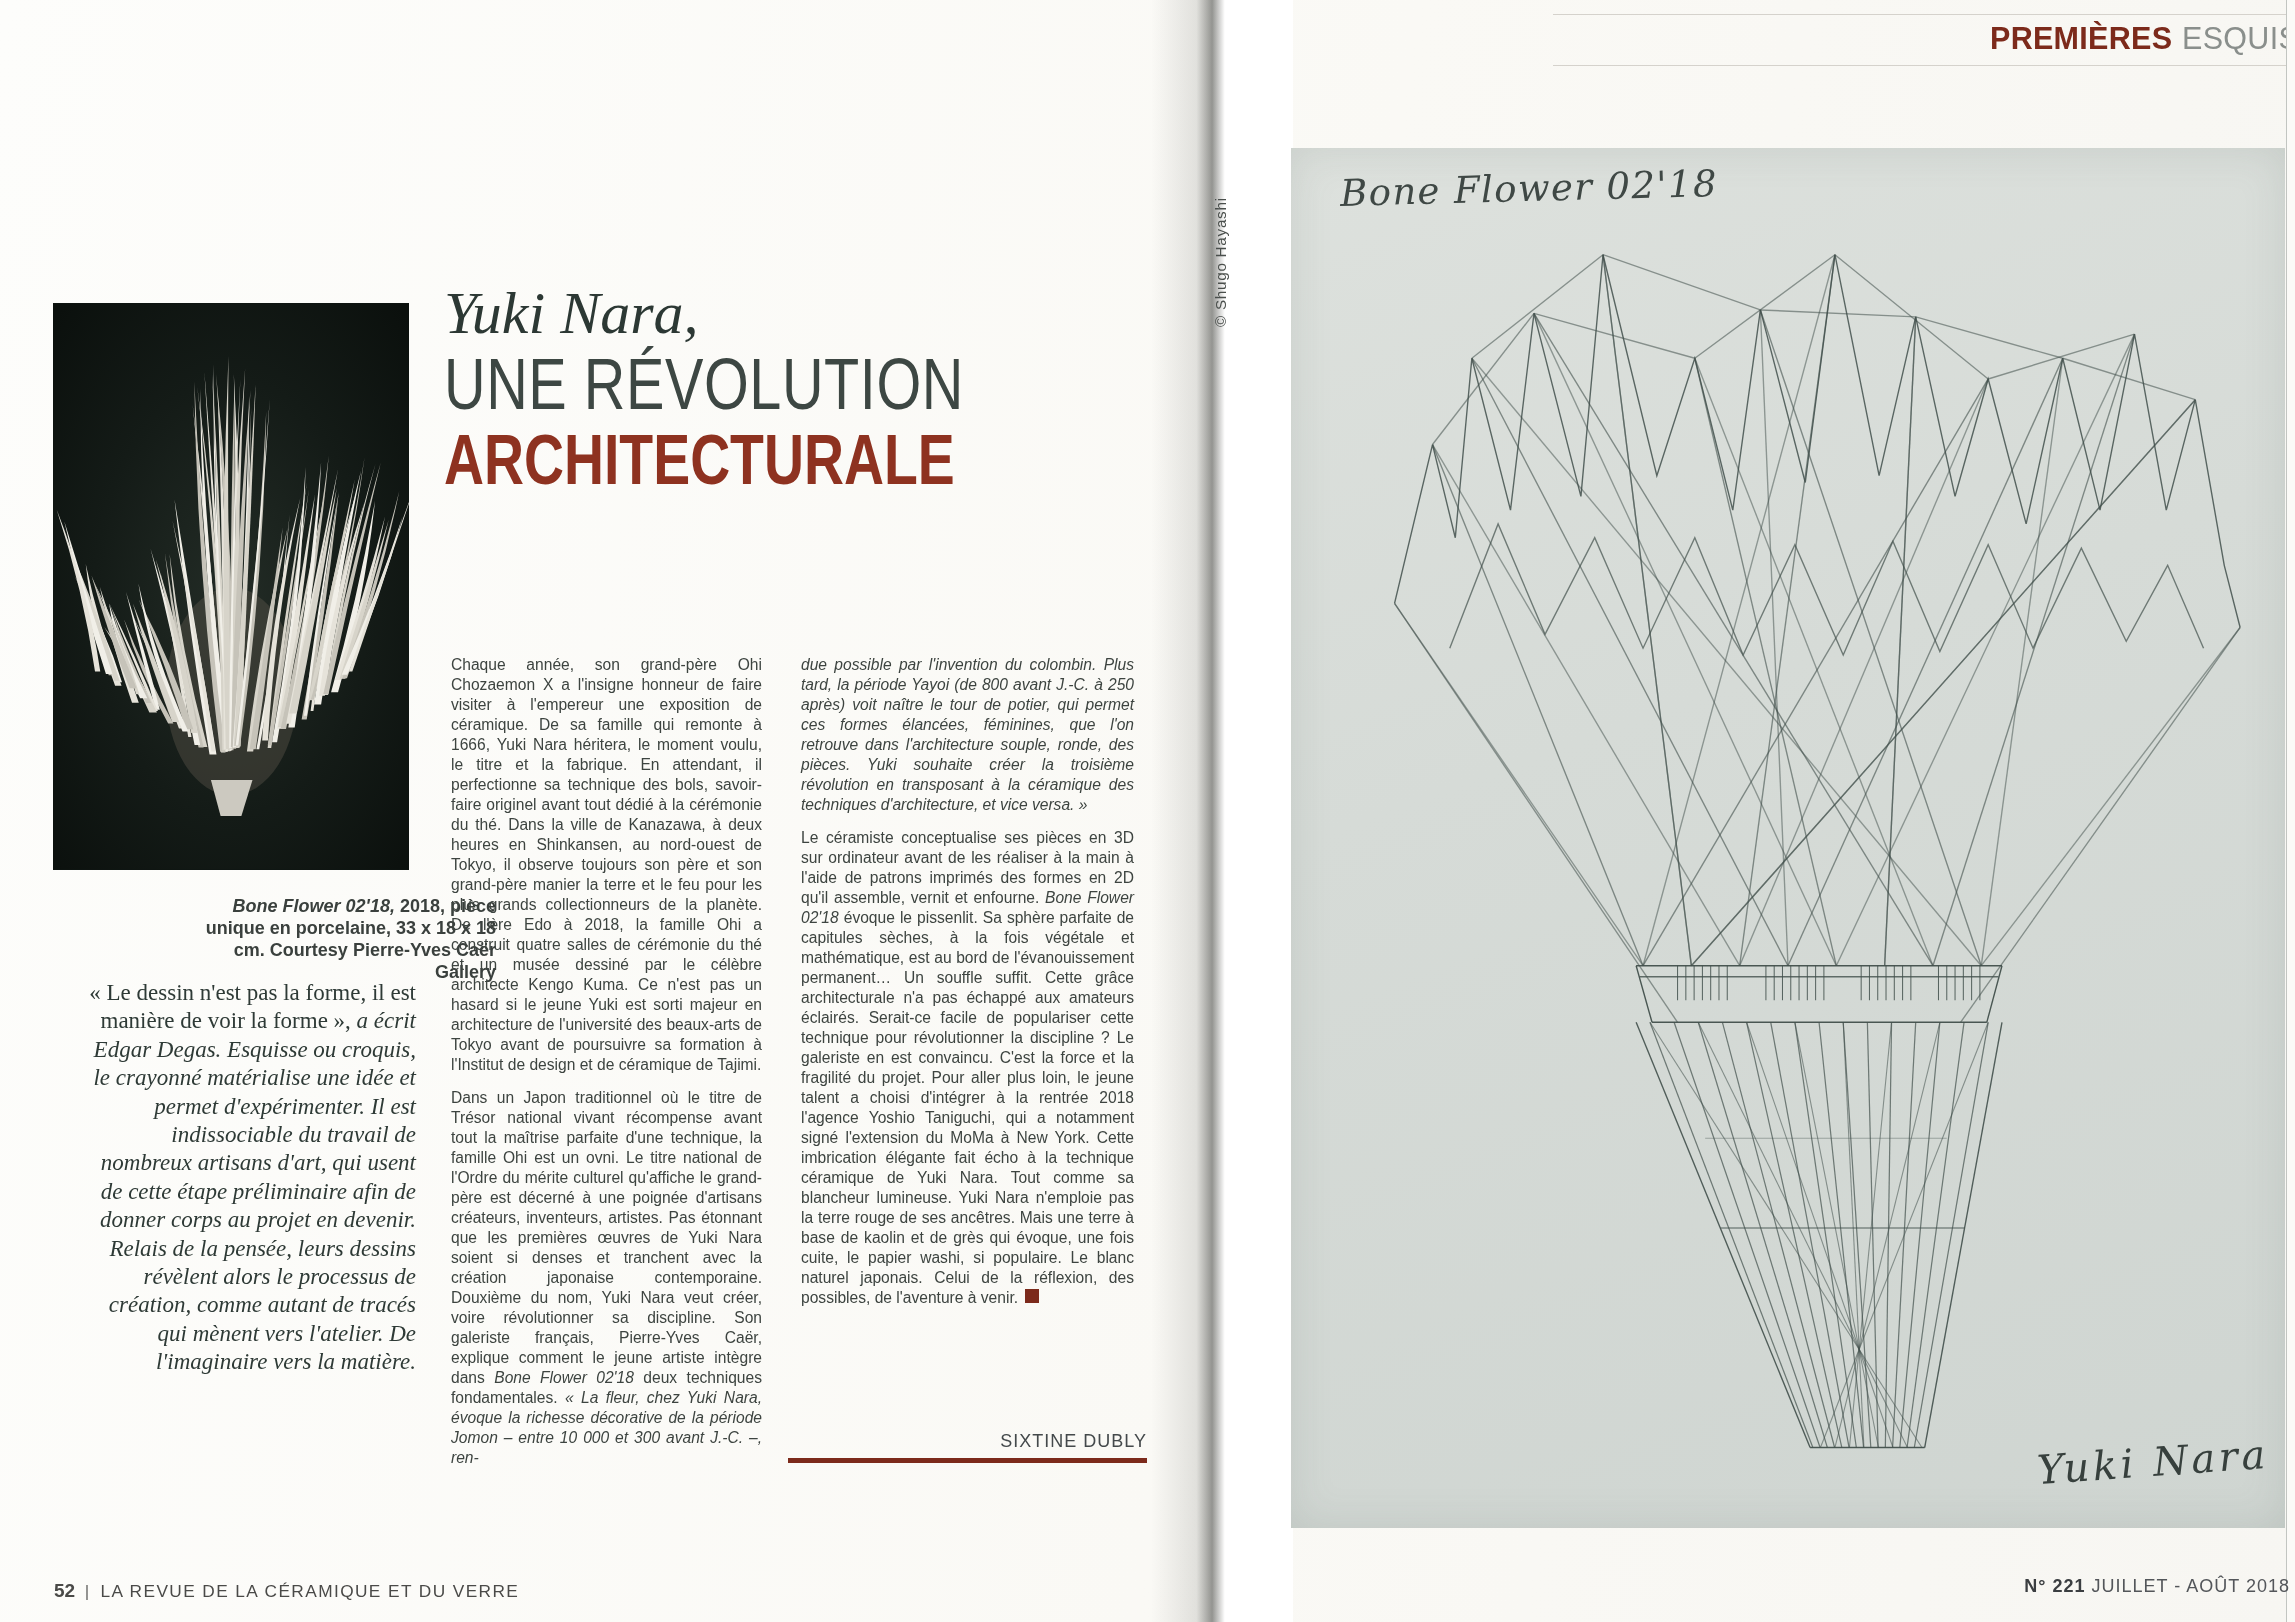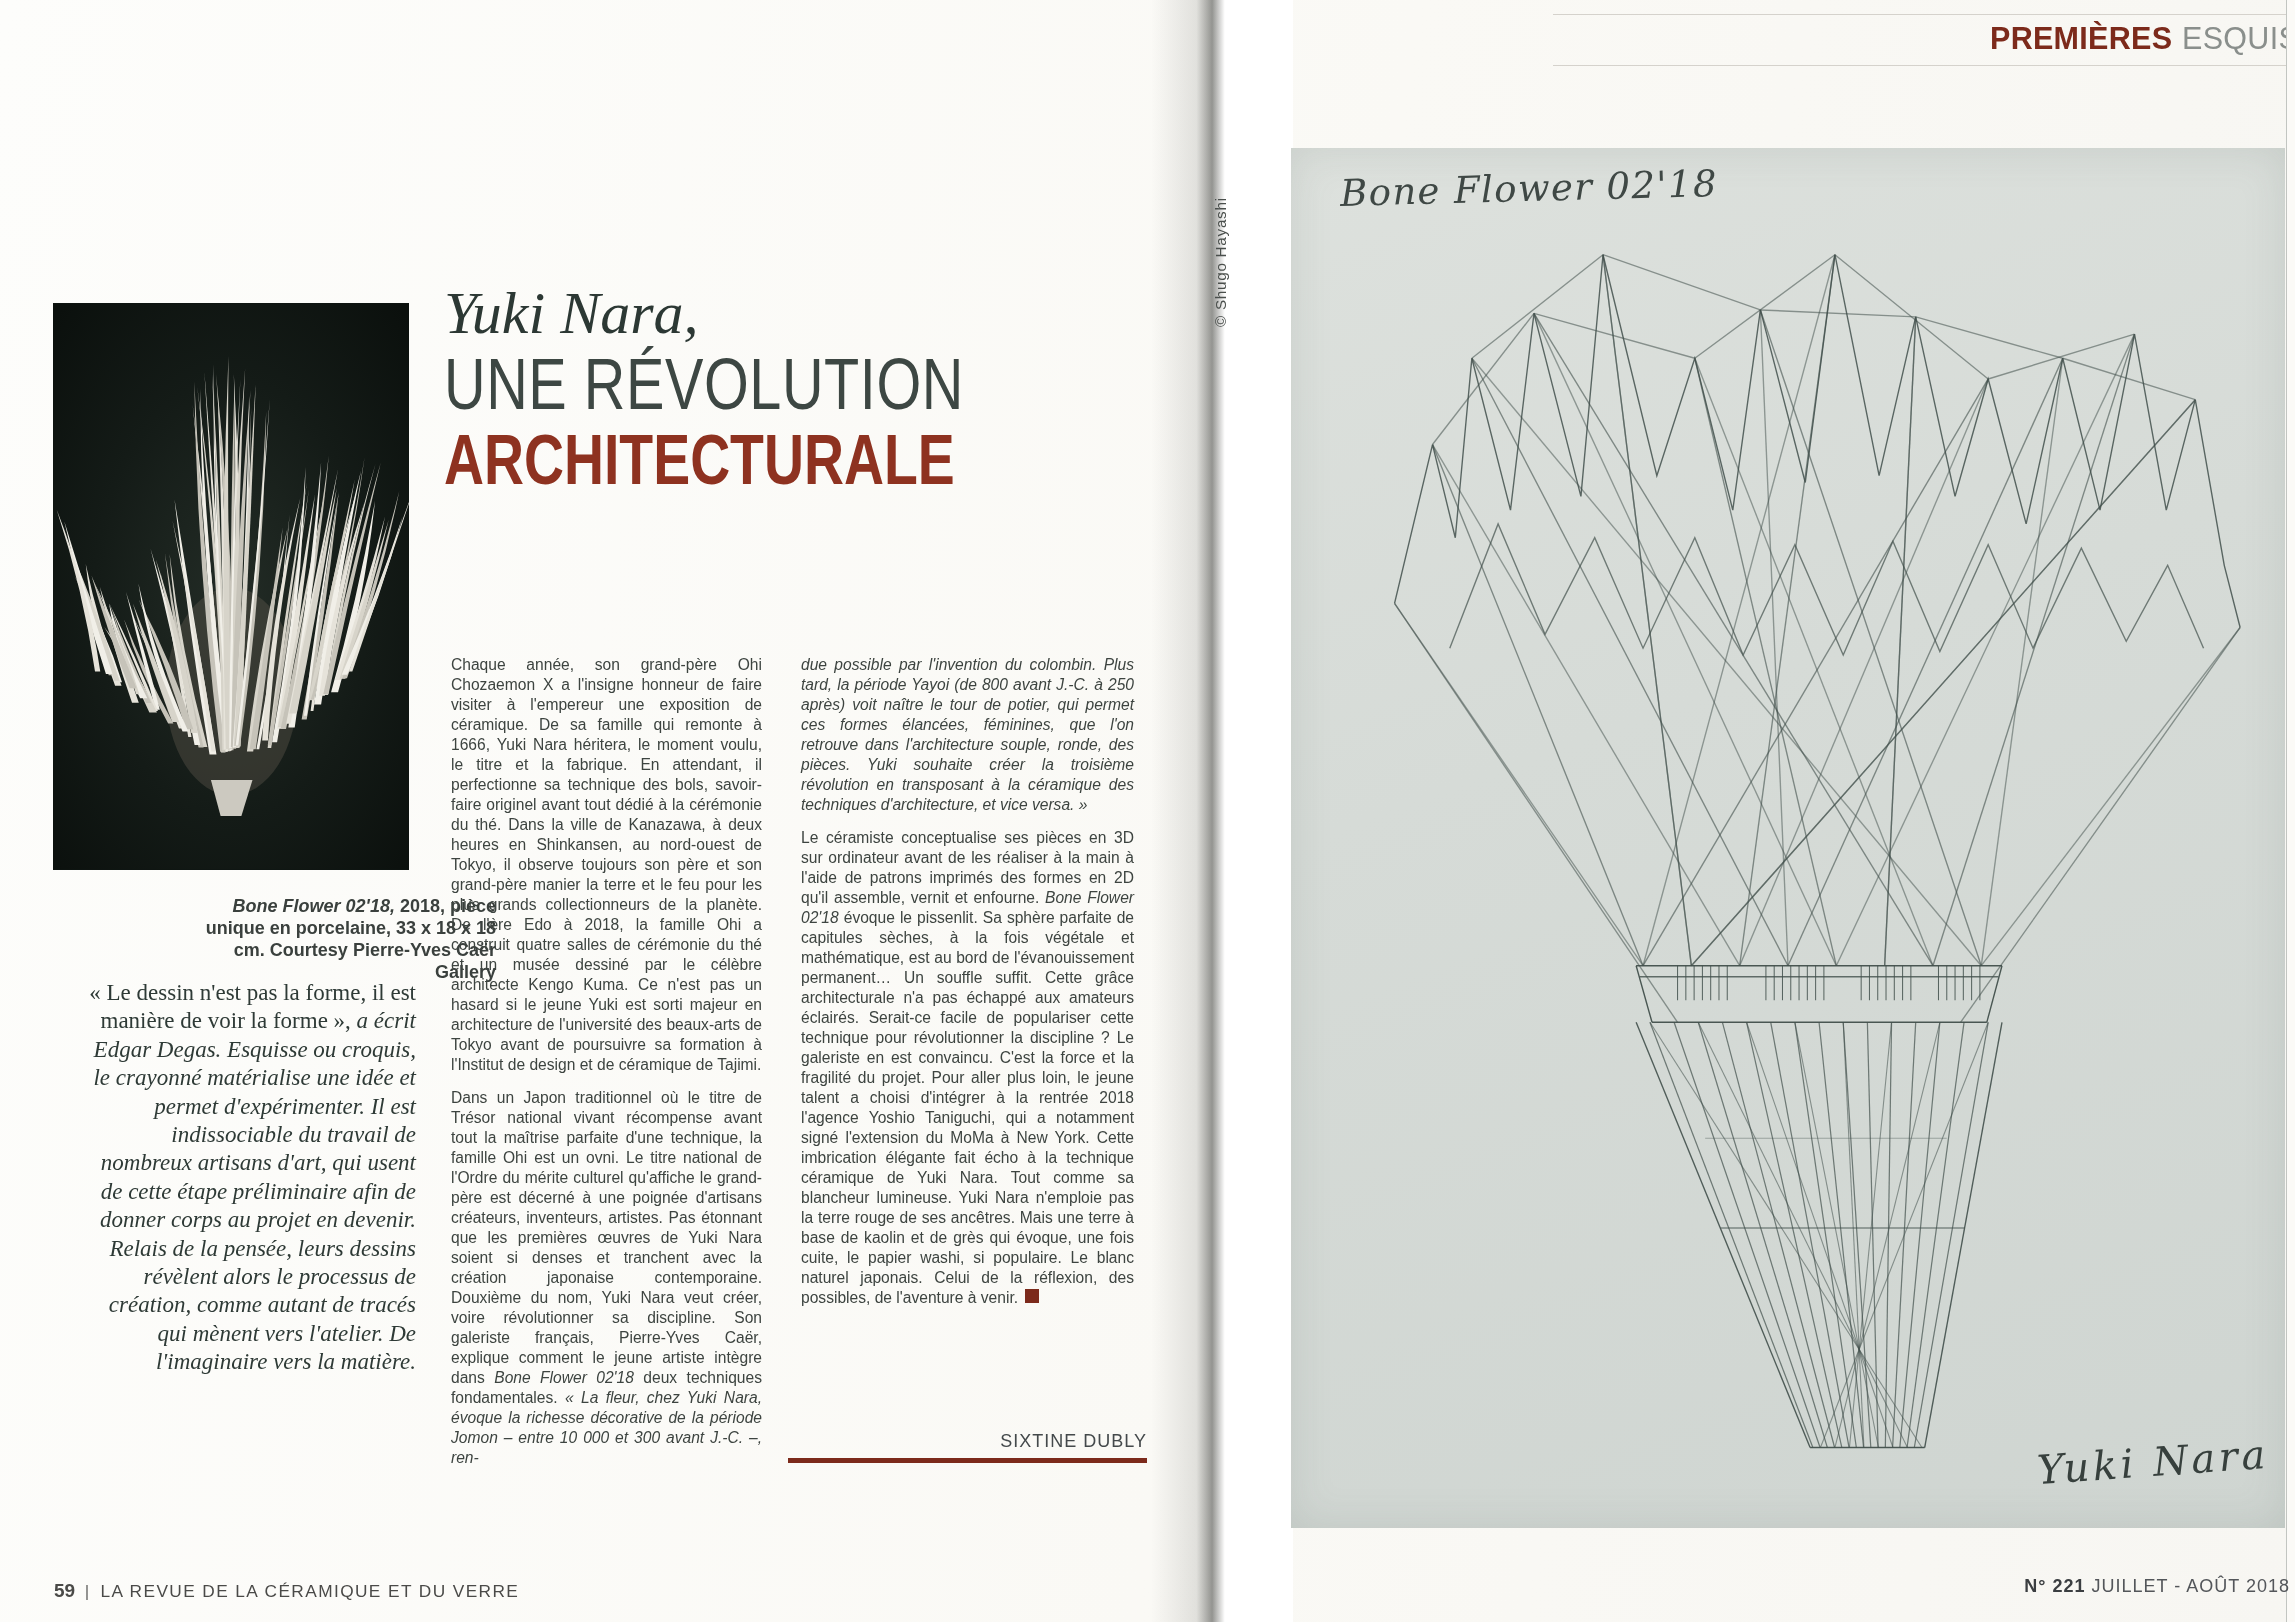--- a/index.html
+++ b/index.html
@@ -162,21 +162,21 @@
     </div>
   <div class="abs col" id="col2">
       <p><span class="it">due possible par l'invention du colombin. Plus tard, la période Yayoi (de 800 avant J.-C. à 250 après) voit naître le tour de potier, qui permet ces formes élancées, féminines, que l'on retrouve dans l'architecture souple, ronde, des pièces. Yuki souhaite créer la troisième révolution en transposant à la céramique des techniques d'architecture, et vice versa. »</span></p>
       <p><span>Le céramiste conceptualise ses pièces en 3D sur ordinateur avant de les réaliser à la main à l'aide de patrons imprimés des formes en 2D qu'il assemble, vernit et enfourne. </span><span class="it">Bone Flower 02'18</span><span> évoque le pissenlit. Sa sphère parfaite de capitules sèches, à la fois végétale et mathématique, est au bord de l'évanouissement permanent… Un souffle suffit. Cette grâce architecturale n'a pas échappé aux amateurs éclairés. Serait-ce facile de populariser cette technique pour révolutionner la discipline ? Le galeriste en est convaincu. C'est la force et la fragilité du projet. Pour aller plus loin, le jeune talent a choisi d'intégrer à la rentrée 2018 l'agence Yoshio Taniguchi, qui a notamment signé l'extension du MoMa à New York. Cette imbrication élégante fait écho à la technique céramique de Yuki Nara. Tout comme sa blancheur lumineuse. Yuki Nara n'emploie pas la terre rouge de ses ancêtres. Mais une terre à base de kaolin et de grès qui évoque, une fois cuite, le papier washi, si populaire. Le blanc naturel japonais. Celui de la réflexion, des possibles, de l'aventure à venir.</span><span class="endsq"></span></p>
     </div>
 
   <div class="abs byline">SIXTINE DUBLY</div>
   <div class="abs redrule"></div>
 
   <div class="abs footer-left">
-    <b>59</b><span class="sep">|</span><span>LA REVUE DE LA CÉRAMIQUE ET DU VERRE</span>
+    <b>52</b><span class="sep">|</span><span>LA REVUE DE LA CÉRAMIQUE ET DU VERRE</span>
   </div>
 
   <div class="abs gutter"></div>
 
   <div class="abs hline" style="top:14px;"></div>
   <div class="abs hline" style="top:65px;"></div>
   <div class="abs header-right">
     <span class="hr-bold">PREMIÈRES</span><span class="hr-rest">ESQUISSES</span>
   </div>
 

